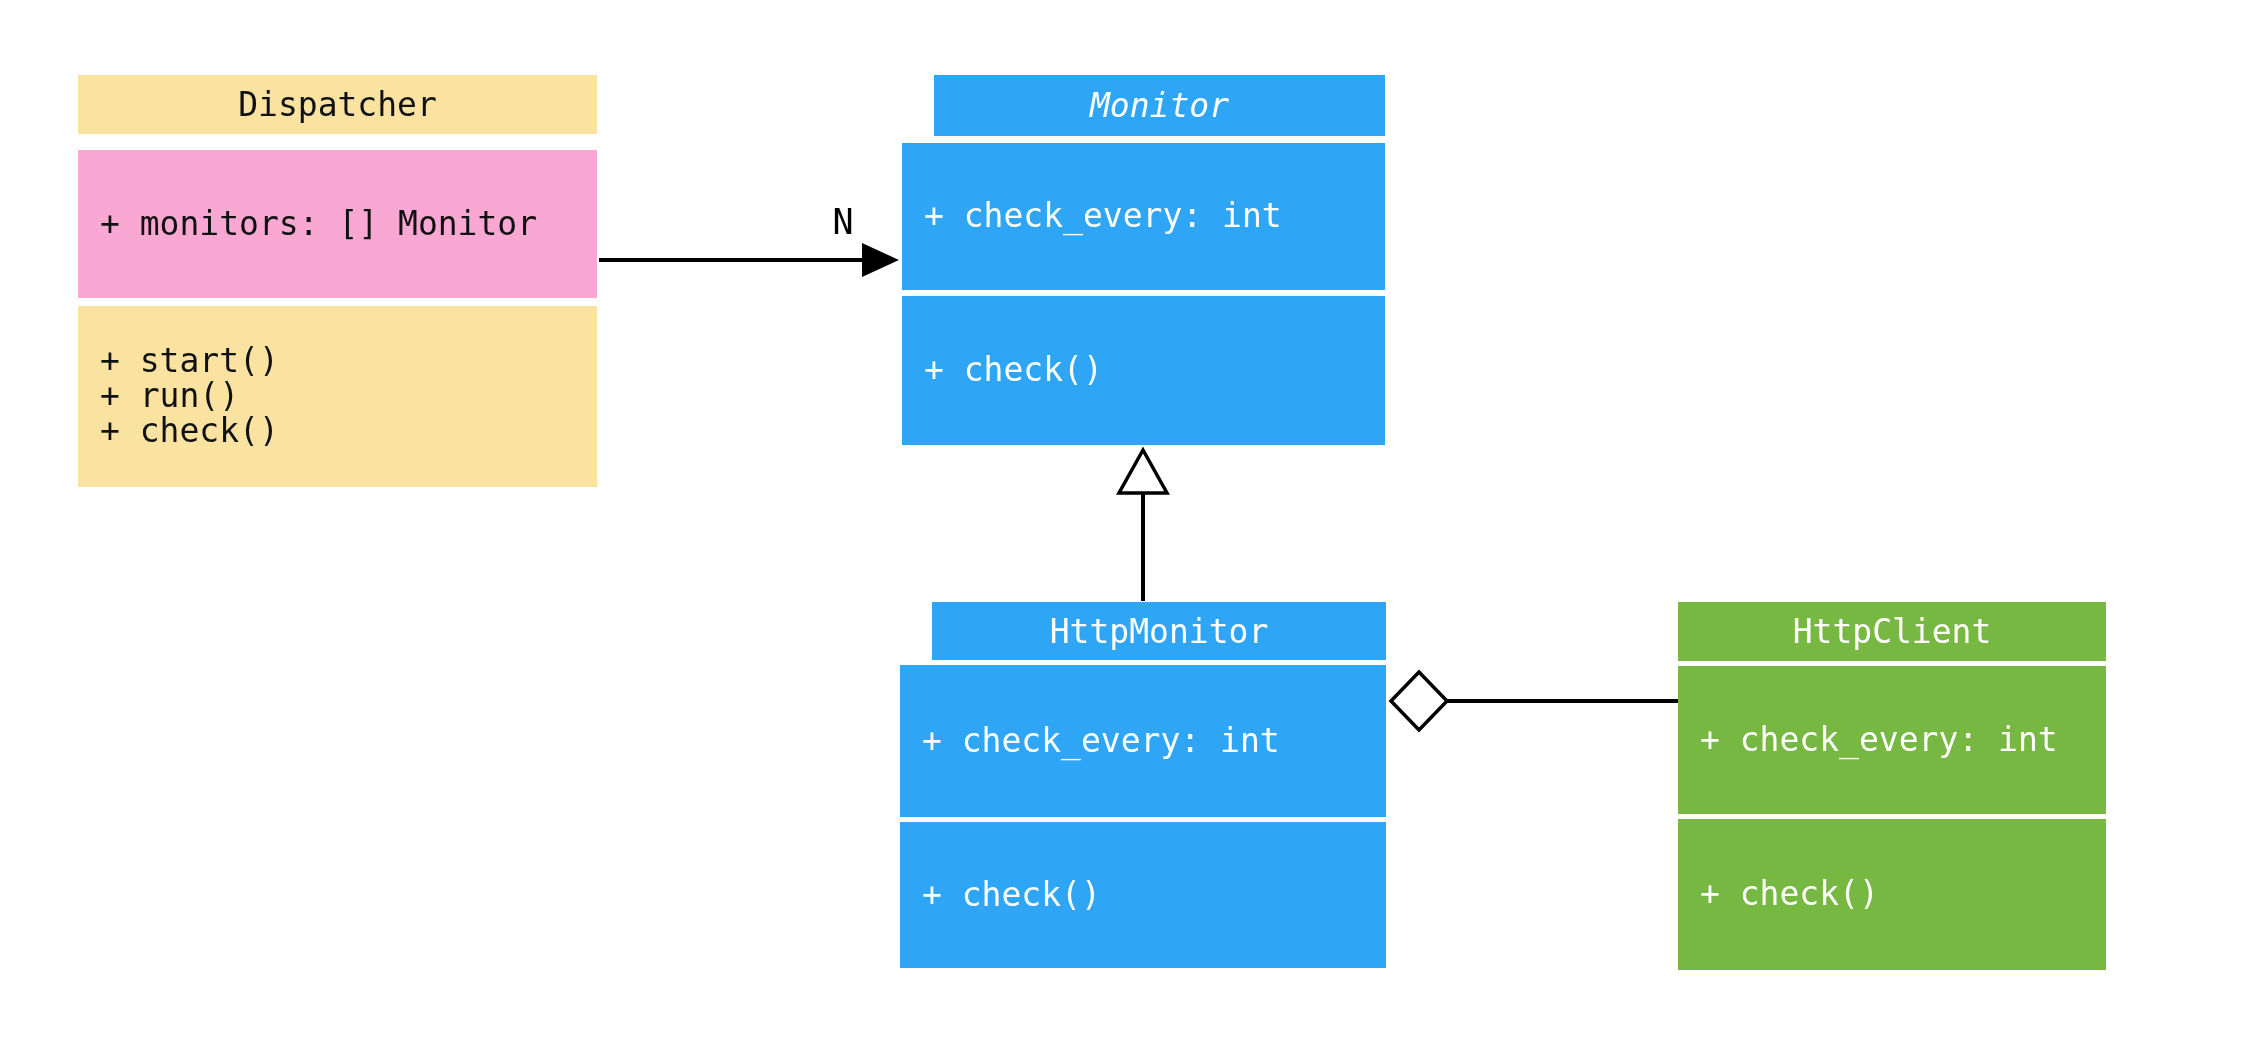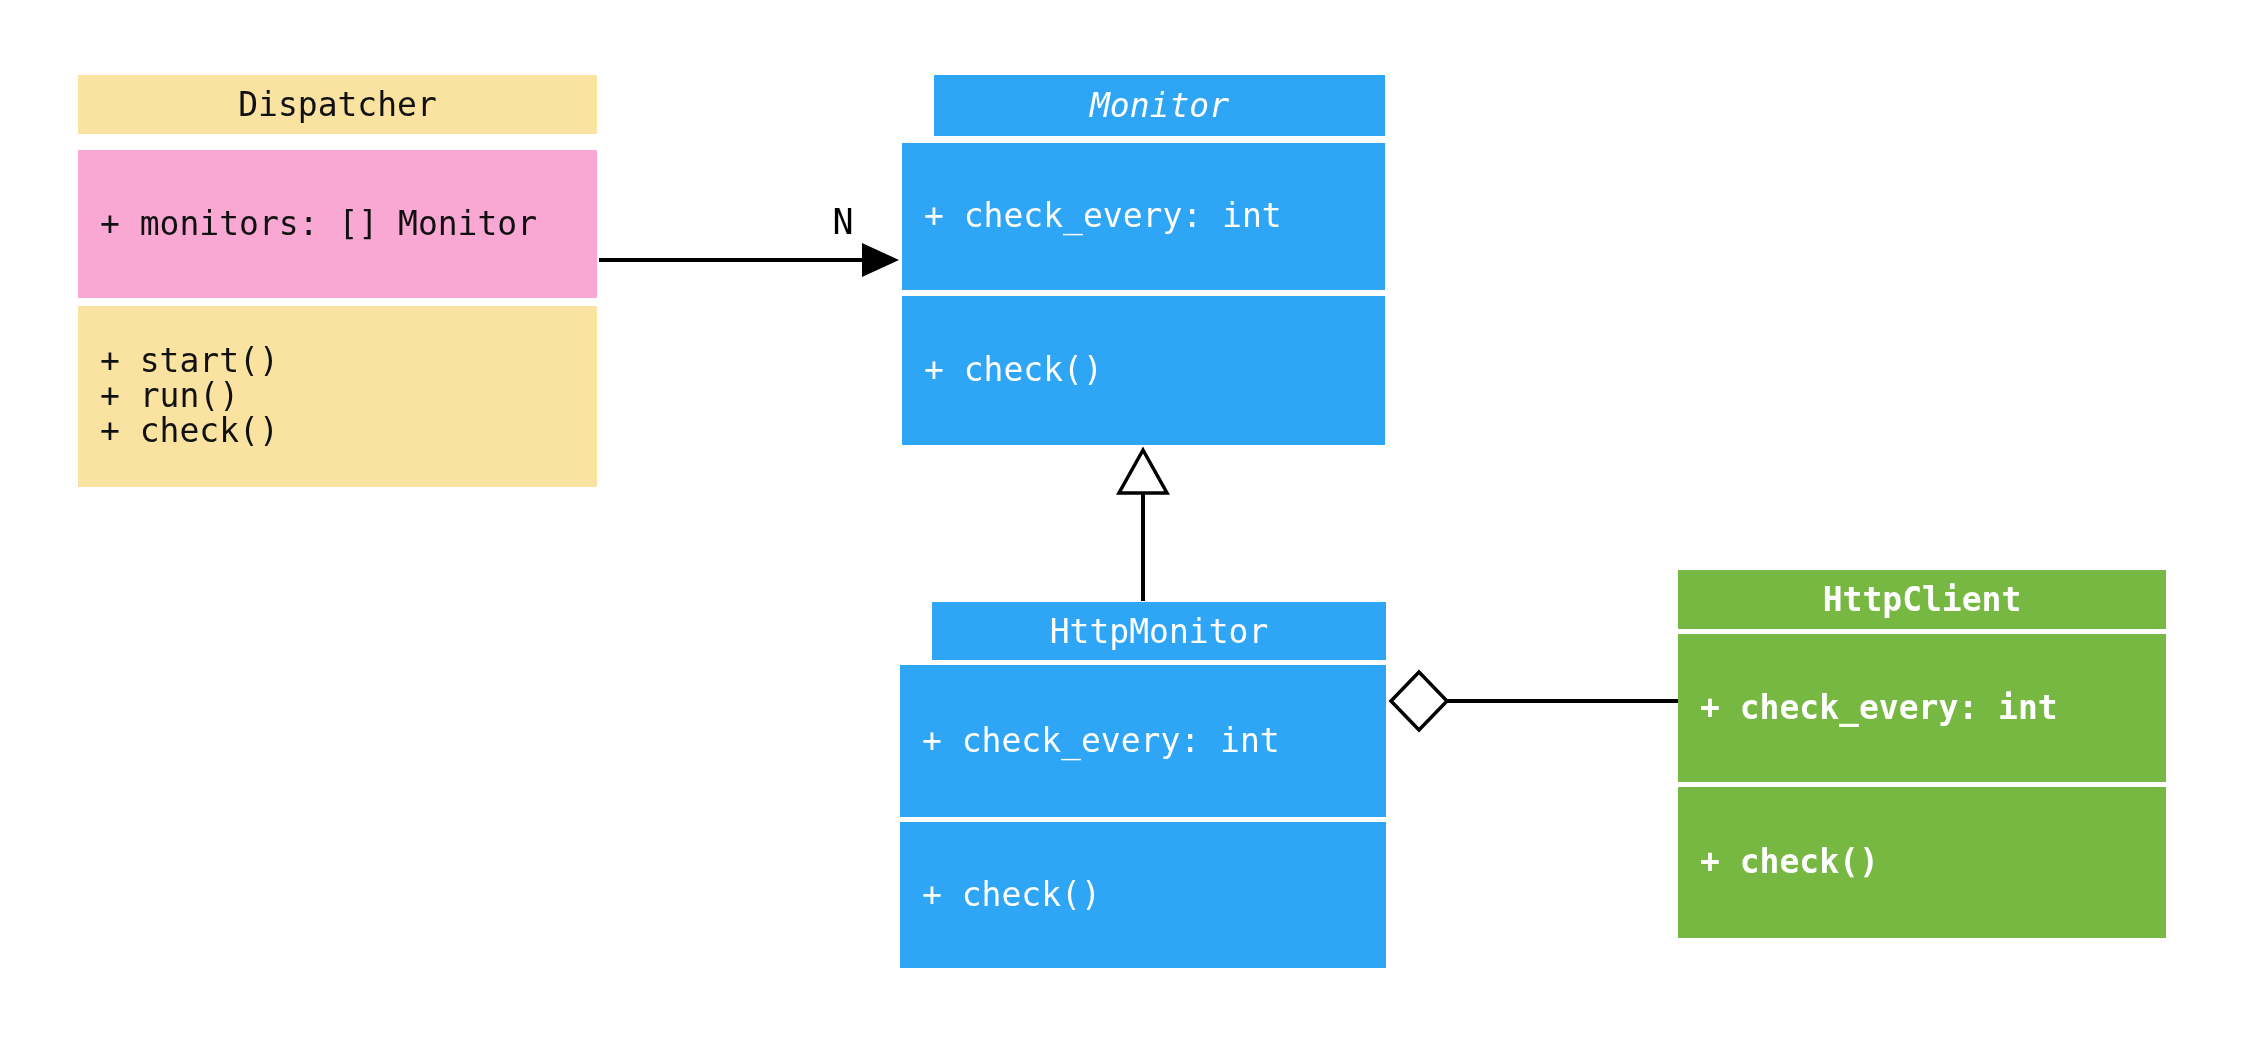--- a/index.html
+++ b/index.html
@@ -108,21 +108,21 @@
     <div class="gap" style="height:5px;"></div>
     <div class="uml-row" style="height: 152px; background-color: rgb(47, 166, 245);">
       <div class="member">+ check_every: int</div>
     </div>
     <div class="gap" style="height:5px;"></div>
     <div class="uml-row" style="height: 146px; background-color: rgb(47, 166, 245);">
       <div class="member">+ check()</div>
     </div>
   </div>
 
-  <div class="uml-class" style="left: 1678px; top: 570px; width: 488px; color: rgb(255, 255, 255); font-weight: bold;">
+  <div class="uml-class" style="left: 1678px; top: 602px; width: 428px; color: rgb(255, 255, 255);">
     <div class="uml-row uml-title" style="height: 59px; background-color: rgb(119, 184, 67);">
       <div>HttpClient</div>
     </div>
     <div class="gap" style="height:5px;"></div>
     <div class="uml-row" style="height: 148px; background-color: rgb(119, 184, 67);">
       <div class="member">+ check_every: int</div>
     </div>
     <div class="gap" style="height:5px;"></div>
     <div class="uml-row" style="height: 151px; background-color: rgb(119, 184, 67);">
       <div class="member">+ check()</div>

